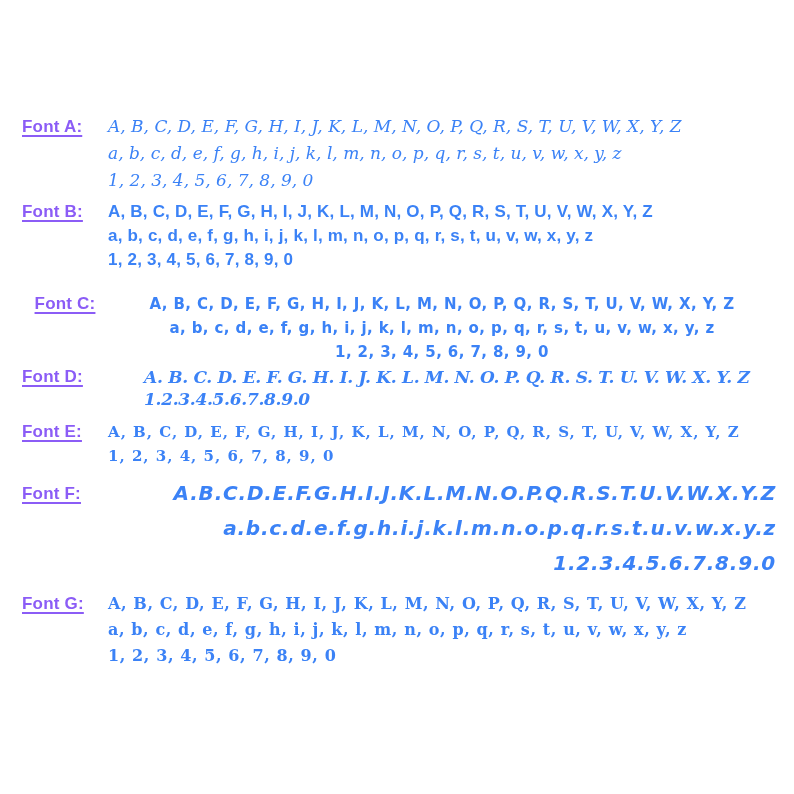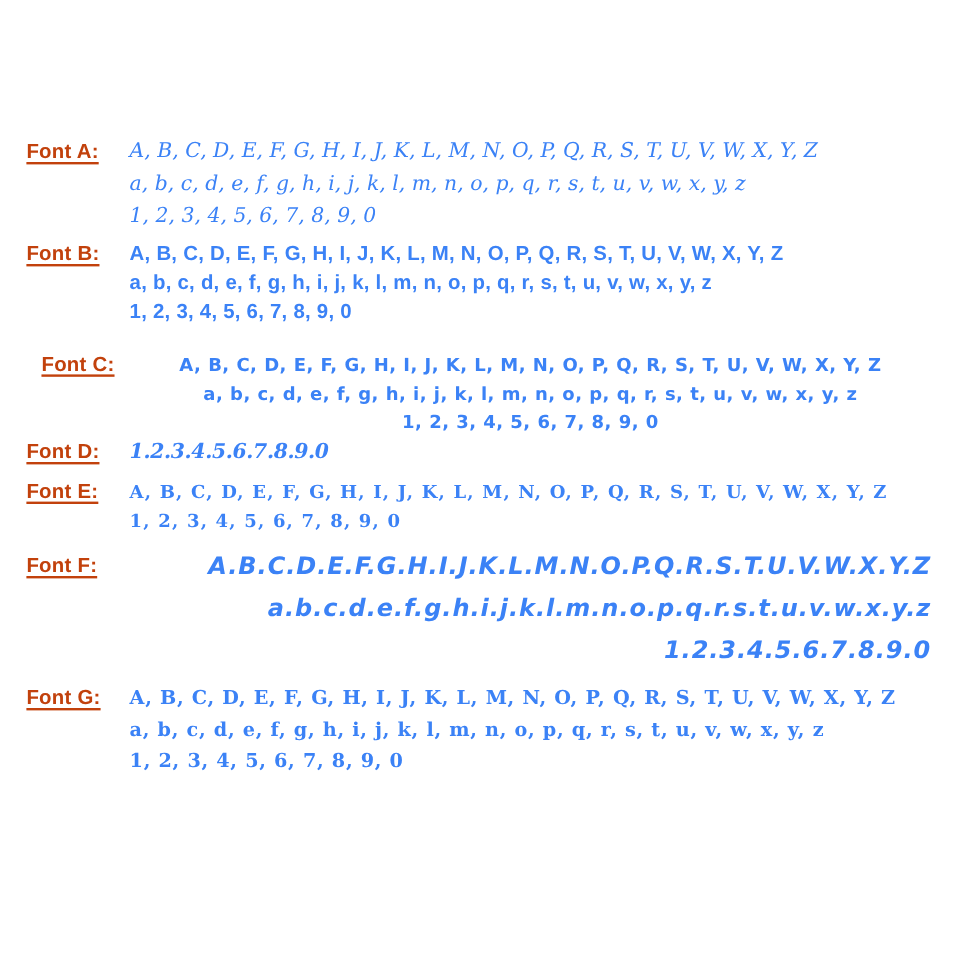--- a/index.html
+++ b/index.html
@@ -14,40 +14,40 @@
 
   .font-row { display:flex; align-items:flex-start; --lh:24px; }
   .label {
     flex:0 0 86px; width:86px;
     font-family:"Liberation Sans", sans-serif;
     font-weight:bold; font-size:17px;
     line-height:var(--lh);
     text-decoration:underline;
     text-decoration-thickness:2px;
     text-underline-offset:3px;
-    color:#c2410c;
+    color:#8b5cf6;
     letter-spacing:0.2px;
   }
   .samples { flex:1; min-width:0; }
   .line { white-space:nowrap; color:#3b82f6; }
 
   
   .style-a { font-family:"DejaVu Serif", serif; font-style:italic; font-size:17px; line-height:27px; }
   .style-b { font-family:"Liberation Sans", sans-serif; font-weight:bold; font-size:17px; line-height:24px; letter-spacing:0.2px; }
   .style-c { font-family:"DejaVu Sans", sans-serif; font-weight:bold; font-size:15px; line-height:24px; letter-spacing:0.4px; }
   .style-d { font-family:"DejaVu Serif", serif; font-style:italic; font-weight:bold; font-size:17px; line-height:22px; letter-spacing:-0.3px; }
   .style-e { font-family:"DejaVu Serif", serif; font-weight:bold; font-size:15px; line-height:24px; letter-spacing:1px; }
   .style-f { font-family:"DejaVu Sans", sans-serif; font-style:italic; font-weight:bold; font-size:20px; line-height:35px; letter-spacing:0.8px;text-align:right; }
   .style-g { font-family:"DejaVu Serif", serif; font-weight:bold; font-size:16px; line-height:26px; letter-spacing:0.6px; }
 
   
   .sec-a { --lh:27px; margin-bottom:6px; }
   .sec-b { --lh:24px; margin-bottom:20px; }
   .sec-c { --lh:24px; margin-bottom:2px;text-align:center; }
-  .sec-d { --lh:22px; margin-bottom:10px; }
+  .sec-d { --lh:22px; margin-bottom:10px;gap:36px; }
   .sec-e { --lh:24px; margin-bottom:8px; }
   .sec-f { --lh:35px; margin-bottom:10px;gap:26px; }
   .sec-g { --lh:26px; margin-bottom:0; }
 </style>
 </head>
 <body>
 
 <div class="sheet">
 
   <section class="font-row sec-a">
@@ -73,20 +73,21 @@
     <div class="samples">
       <div class="line style-c">A, B, C, D, E, F, G, H, I, J, K, L, M, N, O, P, Q, R, S, T, U, V, W, X, Y, Z</div>
       <div class="line style-c">a, b, c, d, e, f, g, h, i, j, k, l, m, n, o, p, q, r, s, t, u, v, w, x, y, z</div>
       <div class="line style-c">1, 2, 3, 4, 5, 6, 7, 8, 9, 0</div>
     </div>
   </section>
 
   <section class="font-row sec-d">
     <div class="label">Font D:</div>
     <div class="samples">
+      <div class="line style-d">A. B. C. D. E. F. G. H. I. J. K. L. M. N. O. P. Q. R. S. T. U. V. W. X. Y. Z</div>
       <div class="line style-d">1.2.3.4.5.6.7.8.9.0</div>
     </div>
   </section>
 
   <section class="font-row sec-e">
     <div class="label">Font E:</div>
     <div class="samples">
       <div class="line style-e">A, B, C, D, E, F, G, H, I, J, K, L, M, N, O, P, Q, R, S, T, U, V, W, X, Y, Z</div>
       <div class="line style-e">1, 2, 3, 4, 5, 6, 7, 8, 9, 0</div>
     </div>

